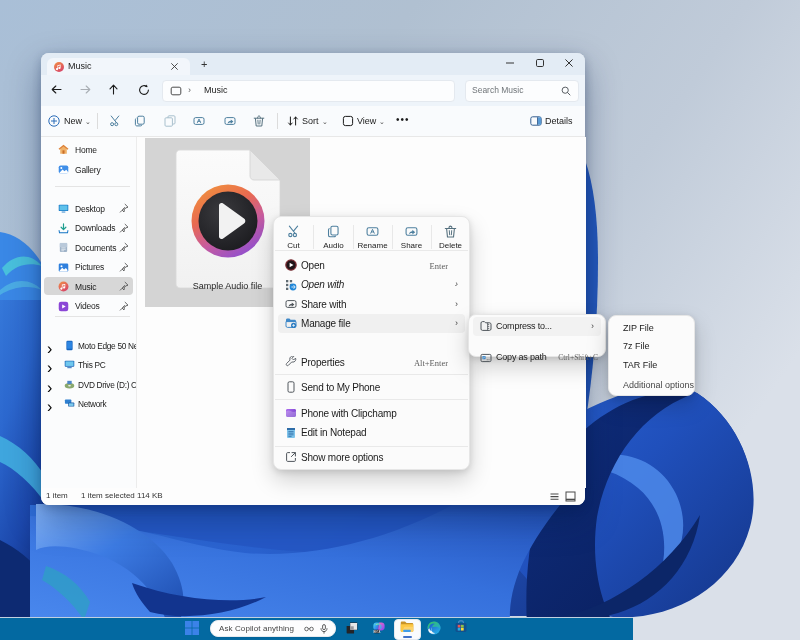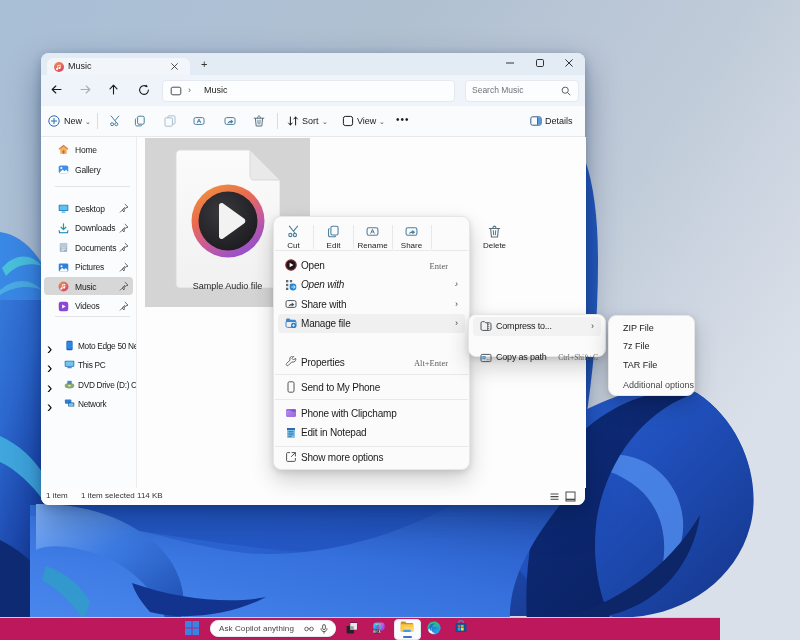--- a/index.html
+++ b/index.html
@@ -54,21 +54,21 @@
 .mrow .march{position:absolute;right:7px;top:4px;font-size:9px;color:#454545;}
 .msep{position:absolute;left:1px;width:193px;height:1px;background:#e9e9e9;}
 .hi{background:#f0f0f0;}
 .hi2{background:#f2f2f2;}
 .s1row{width:128px;}
 
 #sub1{left:468px;top:314px;width:136px;height:41px;}
 #sub2{left:608px;top:315px;width:85px;height:79px;}
 .s2row{position:absolute;left:5px;width:75px;height:17px;font-size:9px;color:#1b1b1b;padding-top:3px;padding-left:9px;box-sizing:border-box;border-radius:4px;white-space:nowrap;}
 
-#taskbar{position:absolute;left:0;top:617px;width:720px;height:23px;background:#be185d;border-top:1px solid rgba(214,221,231,.9);}
+#taskbar{position:absolute;left:0;top:617px;width:633px;height:23px;background:#0369a1;border-top:1px solid rgba(214,221,231,.9);}
 #pill{position:absolute;left:210px;top:2px;width:124px;height:15px;background:#fdfdfe;border:1px solid #e7eaef;border-radius:8px;box-shadow:0 1px 2px rgba(0,0,0,.06);}
 #pill span{position:absolute;left:8px;top:2.5px;font-size:8px;color:#454545;letter-spacing:.1px;}
 .tbi{position:absolute;top:2px;width:14px;height:14px;}
 #fehi{position:absolute;left:394px;top:1px;width:25px;height:19px;background:#f9fbfd;border:1px solid #e4e8ee;border-radius:4px;}
 #feline{position:absolute;left:403px;top:17.5px;width:9px;height:2.5px;border-radius:2px;background:#3f70c8;}
 </style>
 </head>
 <body>
 <div id="stage">
   <svg id="wall" class="abs" style="left:0;top:0" width="800" height="640" viewBox="0 0 800 640">
@@ -426,37 +426,37 @@
             <circle cx="3.1" cy="9.2" r="1.5" fill="none" stroke="#4d7f9e" stroke-width="1"></circle>
             <circle cx="7.3" cy="9.2" r="1.5" fill="none" stroke="#4d7f9e" stroke-width="1"></circle>
           </svg>
         <div class="lbl">Cut</div>
       </div>
       <div class="irbtn" style="left:40px;">
         <svg style="margin-top:4px" width="13" height="13" viewBox="0 0 12 12">
             <rect x="3.6" y="1.2" width="6.6" height="8" rx="1.4" fill="none" stroke="#4d7f9e" stroke-width="1"></rect>
             <path d="M2 3.4 C1.6 3.7 1.4 4 1.4 4.6 L1.4 9.4 C1.4 10.3 2 10.9 2.9 10.9 L6.6 10.9 C7.2 10.9 7.5 10.7 7.8 10.3" fill="none" stroke="#4d7f9e" stroke-width="1" stroke-linecap="round"></path>
           </svg>
-        <div class="lbl">Edit</div>
+        <div class="lbl">Audio</div>
       </div>
       <div class="irbtn" style="left:79px;">
         <svg style="margin-top:4px" width="13" height="13" viewBox="0 0 12 12">
             <rect x="1" y="2.6" width="10" height="6.8" rx="1.6" fill="none" stroke="#4d7f9e" stroke-width="1"></rect>
             <path d="M4.4 7.6 L6 4 L7.6 7.6 M5 6.4 H7" stroke="#4d7f9e" stroke-width="0.9" fill="none" stroke-linecap="round" stroke-linejoin="round"></path>
           </svg>
         <div class="lbl">Rename</div>
       </div>
       <div class="irbtn" style="left:118px;">
         <svg style="margin-top:4px" width="13" height="13" viewBox="0 0 12 12">
             <rect x="1" y="2.6" width="10" height="6.8" rx="1.6" fill="none" stroke="#4d7f9e" stroke-width="1"></rect>
             <path d="M3.6 8.6 C4 6.8 5.2 5.8 6.8 5.8 L6.8 4.4 L9.4 6.6 L6.8 8.8 L6.8 7.4 C5.6 7.4 4.4 7.8 3.6 8.6 Z" fill="#4d7f9e" stroke="none"></path>
           </svg>
         <div class="lbl">Share</div>
       </div>
-      <div class="irbtn" style="left:157px;margin-left:44px;">
+      <div class="irbtn" style="left:157px;">
         <svg style="margin-top:4px" width="13" height="13" viewBox="0 0 12 12">
             <path d="M2.4 3.2 L3.2 11 L8.8 11 L9.6 3.2" fill="none" stroke="#55707e" stroke-width="1"></path>
             <path d="M1.2 3.2 H10.8 M4.6 3 C4.6 1.6 5.2 1 6 1 C6.8 1 7.4 1.6 7.4 3" fill="none" stroke="#55707e" stroke-width="1" stroke-linecap="round"></path>
             <path d="M4.9 5.2 L5.2 9 M7.1 5.2 L6.8 9" stroke="#55707e" stroke-width="0.9" stroke-linecap="round"></path>
           </svg>
         <div class="lbl">Delete</div>
       </div>
       <div class="irsep" style="left:39px;"></div>
       <div class="irsep" style="left:78.5px;"></div>
       <div class="irsep" style="left:117.5px;"></div>

